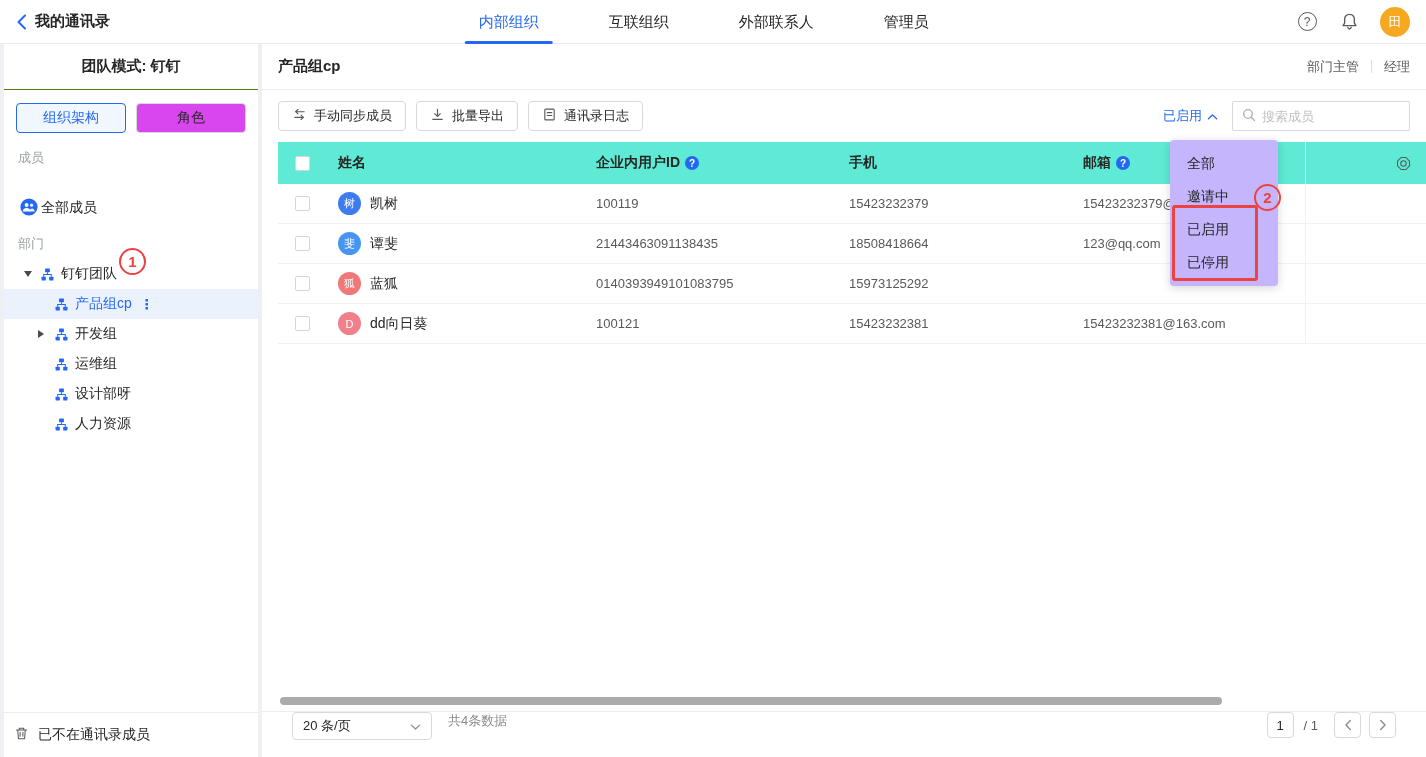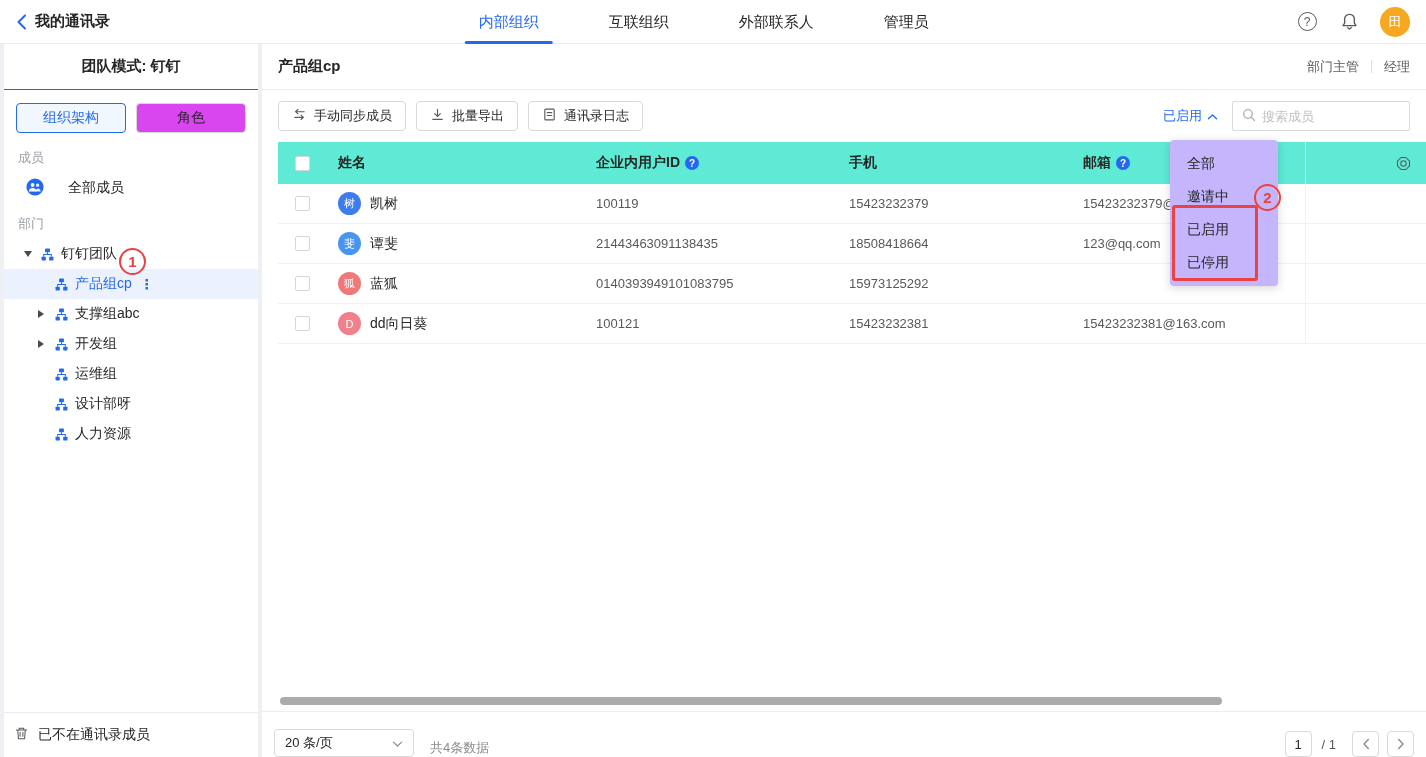--- a/index.html
+++ b/index.html
@@ -33,22 +33,22 @@
   .main { position:relative; flex:1; background:#fff; display:flex; flex-direction:column; }
 
   
   .team-header { height:46px; display:flex; align-items:center; justify-content:center;
     font-size:15px; font-weight:bold; border-bottom:1px solid #4d7c0f; }
   .toggle-row { display:flex; gap:10px; padding:13px 12px 6px 12px; }
   .toggle-btn { flex:1; height:30px; border:1px solid #d9d9d9; border-radius:4px; background:#d946ef;
     font-size:14px; color:#262626; display:flex; align-items:center; justify-content:center; cursor:pointer; }
   .toggle-btn.active { color:#2468F2; border-color:#2468F2; background:#F1F7FF; }
   .side-label { padding:10px 14px 4px 14px; font-size:13px; color:#9aa0a6; }
-  .all-members { height:34px; display:flex; align-items:center; gap:24px; padding:0 22px;
-    font-size:14px; cursor:pointer; }
+  .all-members { height:34px; display:flex; align-items:center; gap:3px; padding:0 16px;
+    font-size:14px; cursor:pointer;margin-top:20px; }
   .tree { margin-top:2px; }
   .tree-row { height:30px; display:flex; align-items:center; padding-left:20px; cursor:pointer; }
   .tree-row.child { padding-left:34px; }
   .tree-row.selected { background:#EBF2FE; color:#2468F2; }
   .caret-slot { width:17px; display:flex; align-items:center; }
   .caret-down { width:0; height:0; border-left:4.5px solid transparent; border-right:4.5px solid transparent;
     border-top:6px solid #4a4a4a; }
   .caret-right { width:0; height:0; border-top:4.5px solid transparent; border-bottom:4.5px solid transparent;
     border-left:6px solid #4a4a4a; }
   .org-icon { margin-right:7px; display:flex; }
@@ -109,21 +109,21 @@
   
   .dropdown { position:absolute; top:96px; right:148px; width:108px; background:#c4b5fd; border-radius:4px;
     box-shadow:0 2px 10px rgba(0,0,0,0.16); padding:7px 0; z-index:50; }
   .dd-item { height:33px; display:flex; align-items:center; padding-left:17px; font-size:14px;
     color:#262626; cursor:pointer; }
 
   
   .hscroll { position:absolute; left:18px; bottom:52px; width:942px; height:8px; background:#ABABAB;
     border-radius:4px; cursor:pointer; }
   .main-footer { margin-top:auto; height:46px; border-top:1px solid #ebedf0; display:flex;
-    align-items:flex-end; padding:0 12px; }
+    align-items:flex-start; padding:0 30px; }
   .page-size { width:140px; height:28px; border:1px solid #d9d9d9; border-radius:4px; display:flex;
     align-items:center; justify-content:space-between; padding:0 10px; font-size:13px; cursor:pointer; }
   .total-text { margin-left:16px; font-size:13px; color:#8c8c8c; }
   .pager { margin-left:auto; display:flex; align-items:center; gap:8px; }
   .page-box { width:27px; height:26px; border:1px solid #d9d9d9; border-radius:4px; display:flex;
     align-items:center; justify-content:center; font-size:13px; }
   .page-total { font-size:13px; color:#595959; margin:0 8px 0 2px; }
   .page-nav { width:27px; height:26px; border:1px solid #d9d9d9; border-radius:4px; background:#fff;
     display:flex; align-items:center; justify-content:center; cursor:pointer; }
 </style>
@@ -208,34 +208,20 @@
               <rect x="4.4" y="0.5" width="5.2" height="4" rx="0.5" fill="#2468F2"></rect>
               <rect x="0.6" y="9.5" width="4.6" height="4" rx="0.5" fill="#2468F2"></rect>
               <rect x="8.8" y="9.5" width="4.6" height="4" rx="0.5" fill="#2468F2"></rect>
               <path d="M7 4.5 V7 M2.9 9.5 V7 H11.1 V9.5" fill="none" stroke="#2468F2" stroke-width="1.1"></path>
             </svg>
         </span>
         <span class="tree-label">产品组cp</span>
         <span class="tree-dots">⋮</span>
       </div>
 
-      <div class="tree-row child">
-        <span class="caret-slot">
-            <span class="caret-right"></span>
-          </span>
-        <span class="org-icon">
-          <svg width="13" height="13" viewBox="0 0 14 14">
-              <rect x="4.4" y="0.5" width="5.2" height="4" rx="0.5" fill="#2468F2"></rect>
-              <rect x="0.6" y="9.5" width="4.6" height="4" rx="0.5" fill="#2468F2"></rect>
-              <rect x="8.8" y="9.5" width="4.6" height="4" rx="0.5" fill="#2468F2"></rect>
-              <path d="M7 4.5 V7 M2.9 9.5 V7 H11.1 V9.5" fill="none" stroke="#2468F2" stroke-width="1.1"></path>
-            </svg>
-        </span>
-        <span class="tree-label">支撑组abc</span>
-      </div>
 
       <div class="tree-row child">
         <span class="caret-slot">
             <span class="caret-right"></span>
           </span>
         <span class="org-icon">
           <svg width="13" height="13" viewBox="0 0 14 14">
               <rect x="4.4" y="0.5" width="5.2" height="4" rx="0.5" fill="#2468F2"></rect>
               <rect x="0.6" y="9.5" width="4.6" height="4" rx="0.5" fill="#2468F2"></rect>
               <rect x="8.8" y="9.5" width="4.6" height="4" rx="0.5" fill="#2468F2"></rect>

